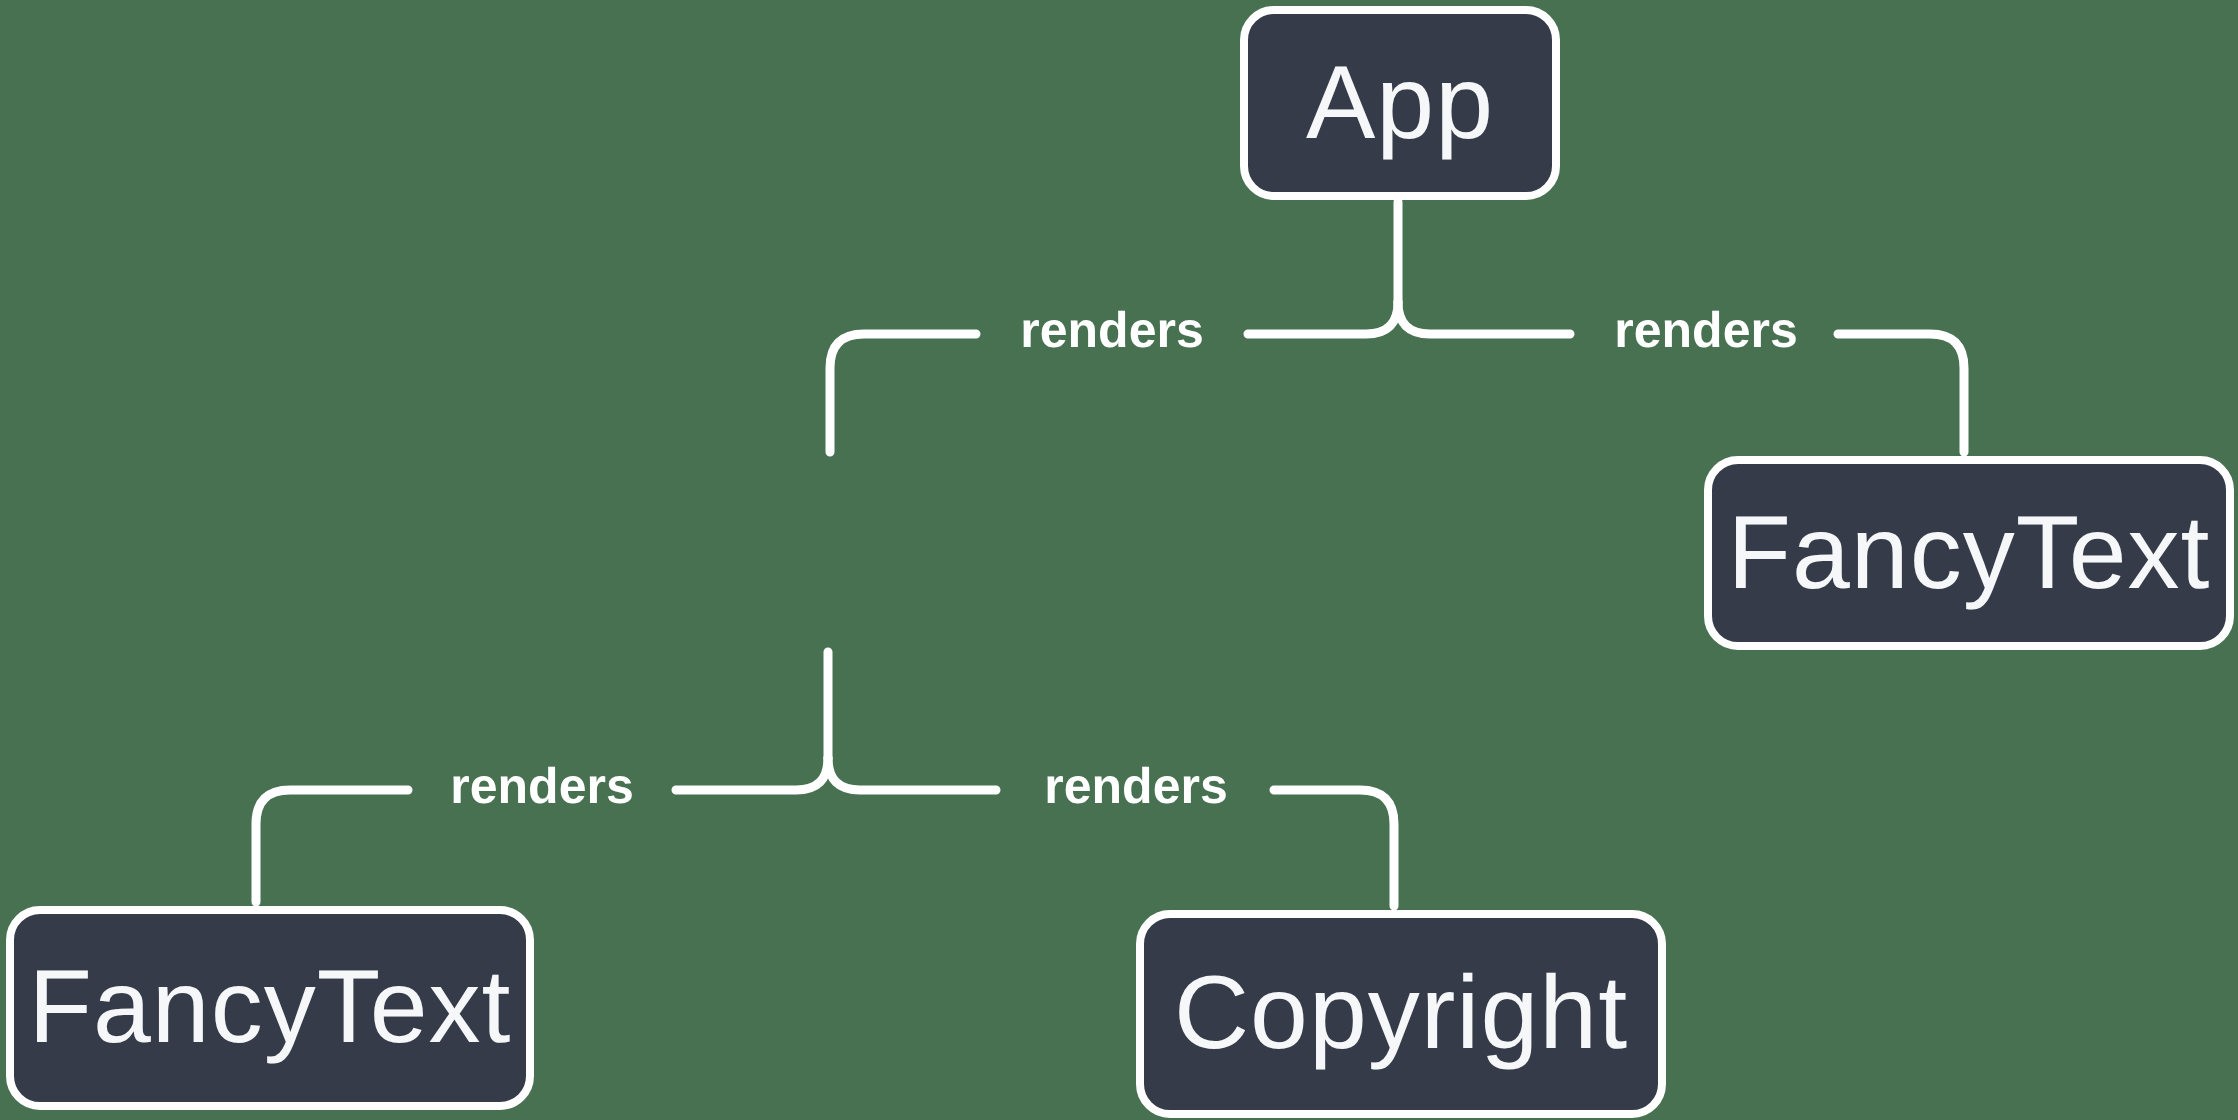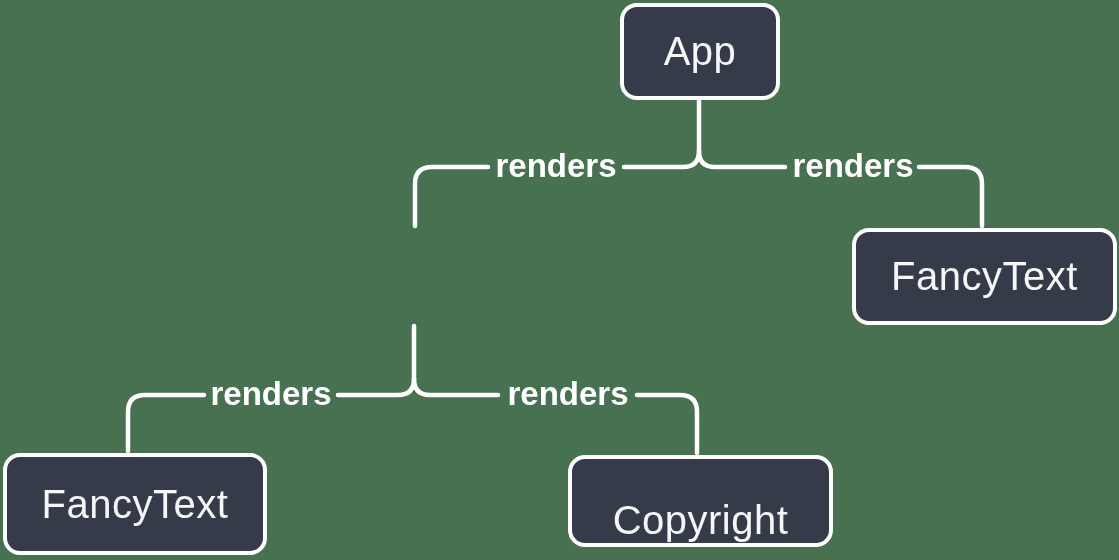--- a/index.html
+++ b/index.html
@@ -33,30 +33,30 @@
     box-sizing: border-box;
     background: #353b48;
     border: 4px solid #ffffff;
     border-radius: 17px;
     display: flex;
     align-items: center;
     justify-content: center;
   }
   .node .node-label {
     color: #f5f7f9;
-    font-size: 40px;
+    font-size: 52px;
     font-weight: 400;
     letter-spacing: 0.5px;
     white-space: nowrap;
   }
   .edge-label {
     position: absolute;
     transform: translate(-50%, -50%);
     color: #ffffff;
-    font-size: 33px;
+    font-size: 25px;
     font-weight: 700;
     letter-spacing: 0px;
     white-space: nowrap;
   }
 </style>
 </head>
 <body>
 
 <div class="canvas">
 
@@ -81,21 +81,21 @@
 
 
   <div class="node" style="left:852px; top:228px; width:265px; height:97px;">
     <span class="node-label">FancyText</span>
   </div>
 
   <div class="node" style="left:3px; top:453px; width:264px; height:102px;">
     <span class="node-label">FancyText</span>
   </div>
 
-  <div class="node" style="left:568px; top:455px; width:265px; height:92px;align-items:flex-end;">
+  <div class="node" style="left:568px; top:455px; width:265px; height:104px;">
     <span class="node-label">Copyright</span>
   </div>
 
   <span class="edge-label" style="left:556px; top:166px;">renders</span>
 
   <span class="edge-label" style="left:853px; top:166px;">renders</span>
 
   <span class="edge-label" style="left:271px; top:394px;">renders</span>
 
   <span class="edge-label" style="left:568px; top:394px;">renders</span>

